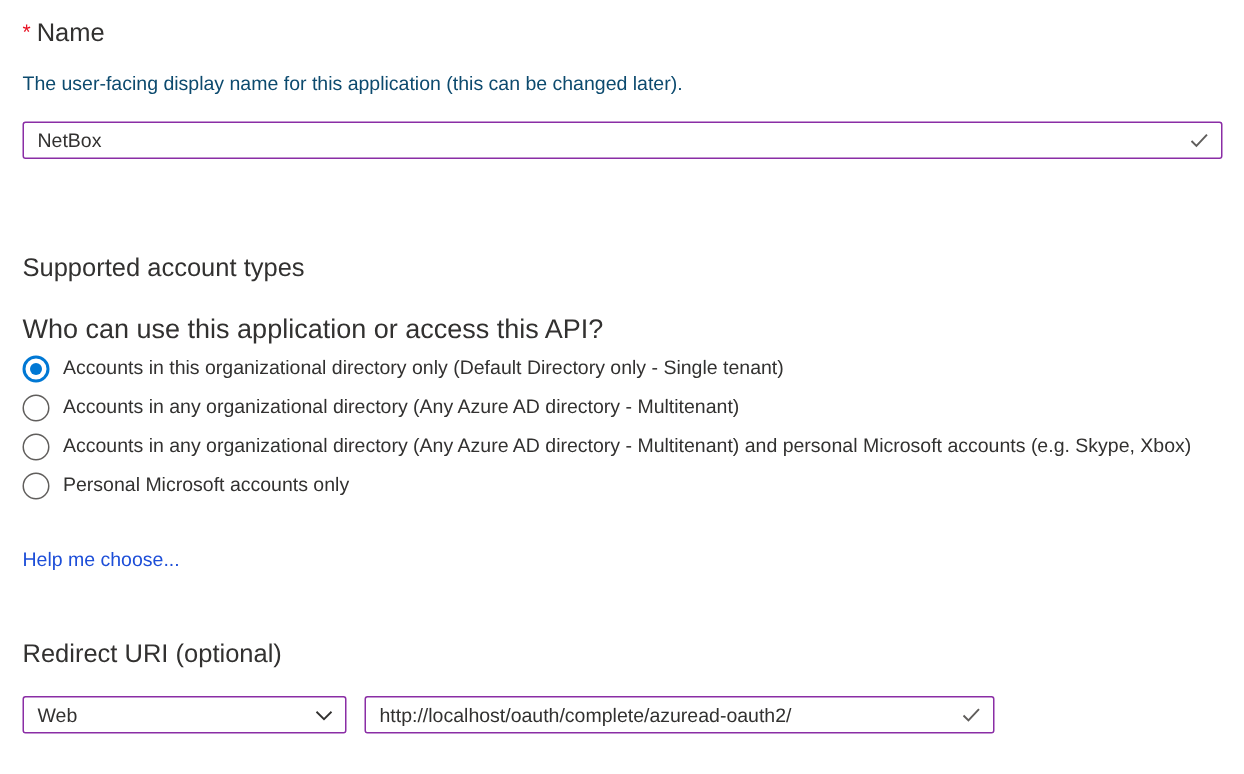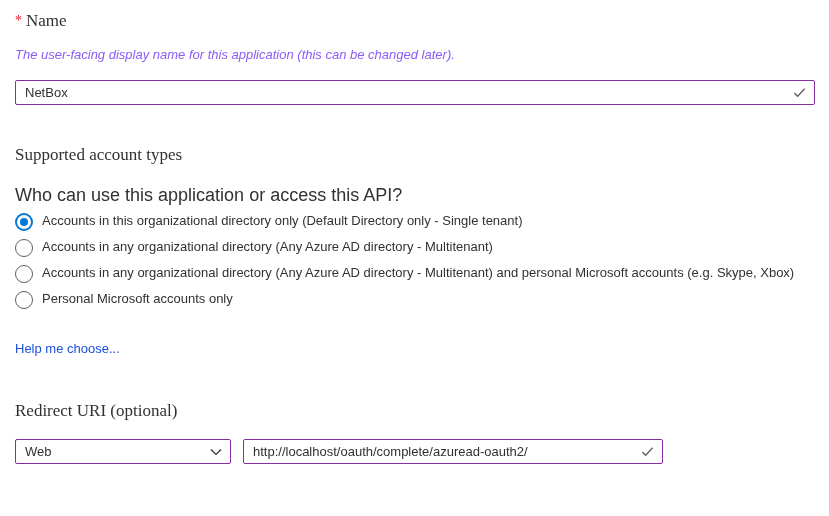--- a/index.html
+++ b/index.html
@@ -13,35 +13,33 @@
     overflow: hidden;
   }
   .page {
     padding: 10px 14px 0 15px;
   }
   .section-title {
     font-size: 17px;
     font-weight: 400;
     color: #323130;
     line-height: 22px;
-    font-family: Liberation Serif, serif;
   }
   .required-marker {
     color: #e81123;
     font-size: 14px;
     margin-right: 4px;
     vertical-align: 1px;
   }
   .field-desc {
     font-size: 13px;
-    color: #8b5cf6;
+    color: #0c4a6e;
     margin-top: 13px;
     line-height: 19px;
     max-width: 806px;
-    font-style: italic;
   }
   
   .input-wrap {
     position: relative;
     margin-top: 16px;
     height: 33px;
   }
   .text-input {
     width: 100%;
     height: 25px;
@@ -56,21 +54,21 @@
   }
   .valid-check {
     position: absolute;
     right: 8px;
     top: 5px;
     width: 15px;
     height: 15px;
     pointer-events: none;
   }
   
-  .account-section { margin-top: 31px; }
+  .account-section { margin-top: 54px; }
   .question {
     font-size: 18px;
     margin-top: 20px;
     line-height: 18px;
   }
   .radio-group { margin-top: 9px; }
   .radio-row {
     display: flex;
     height: 26px;
     cursor: pointer;

